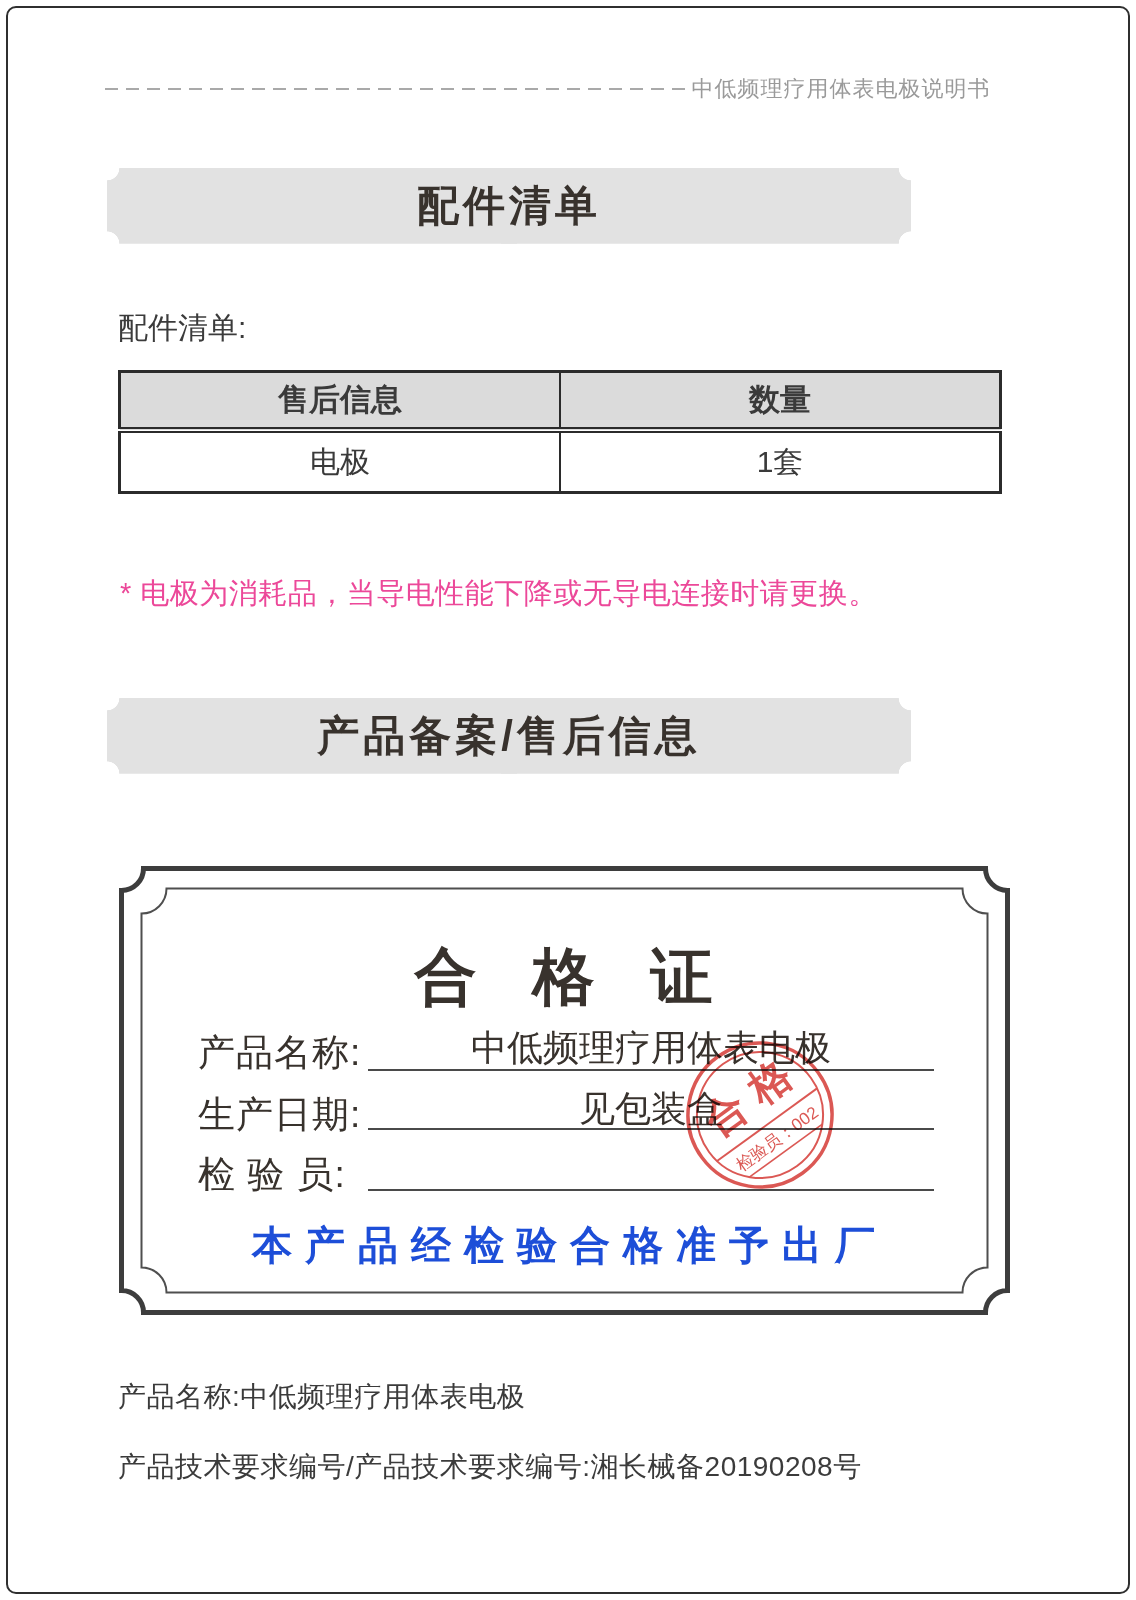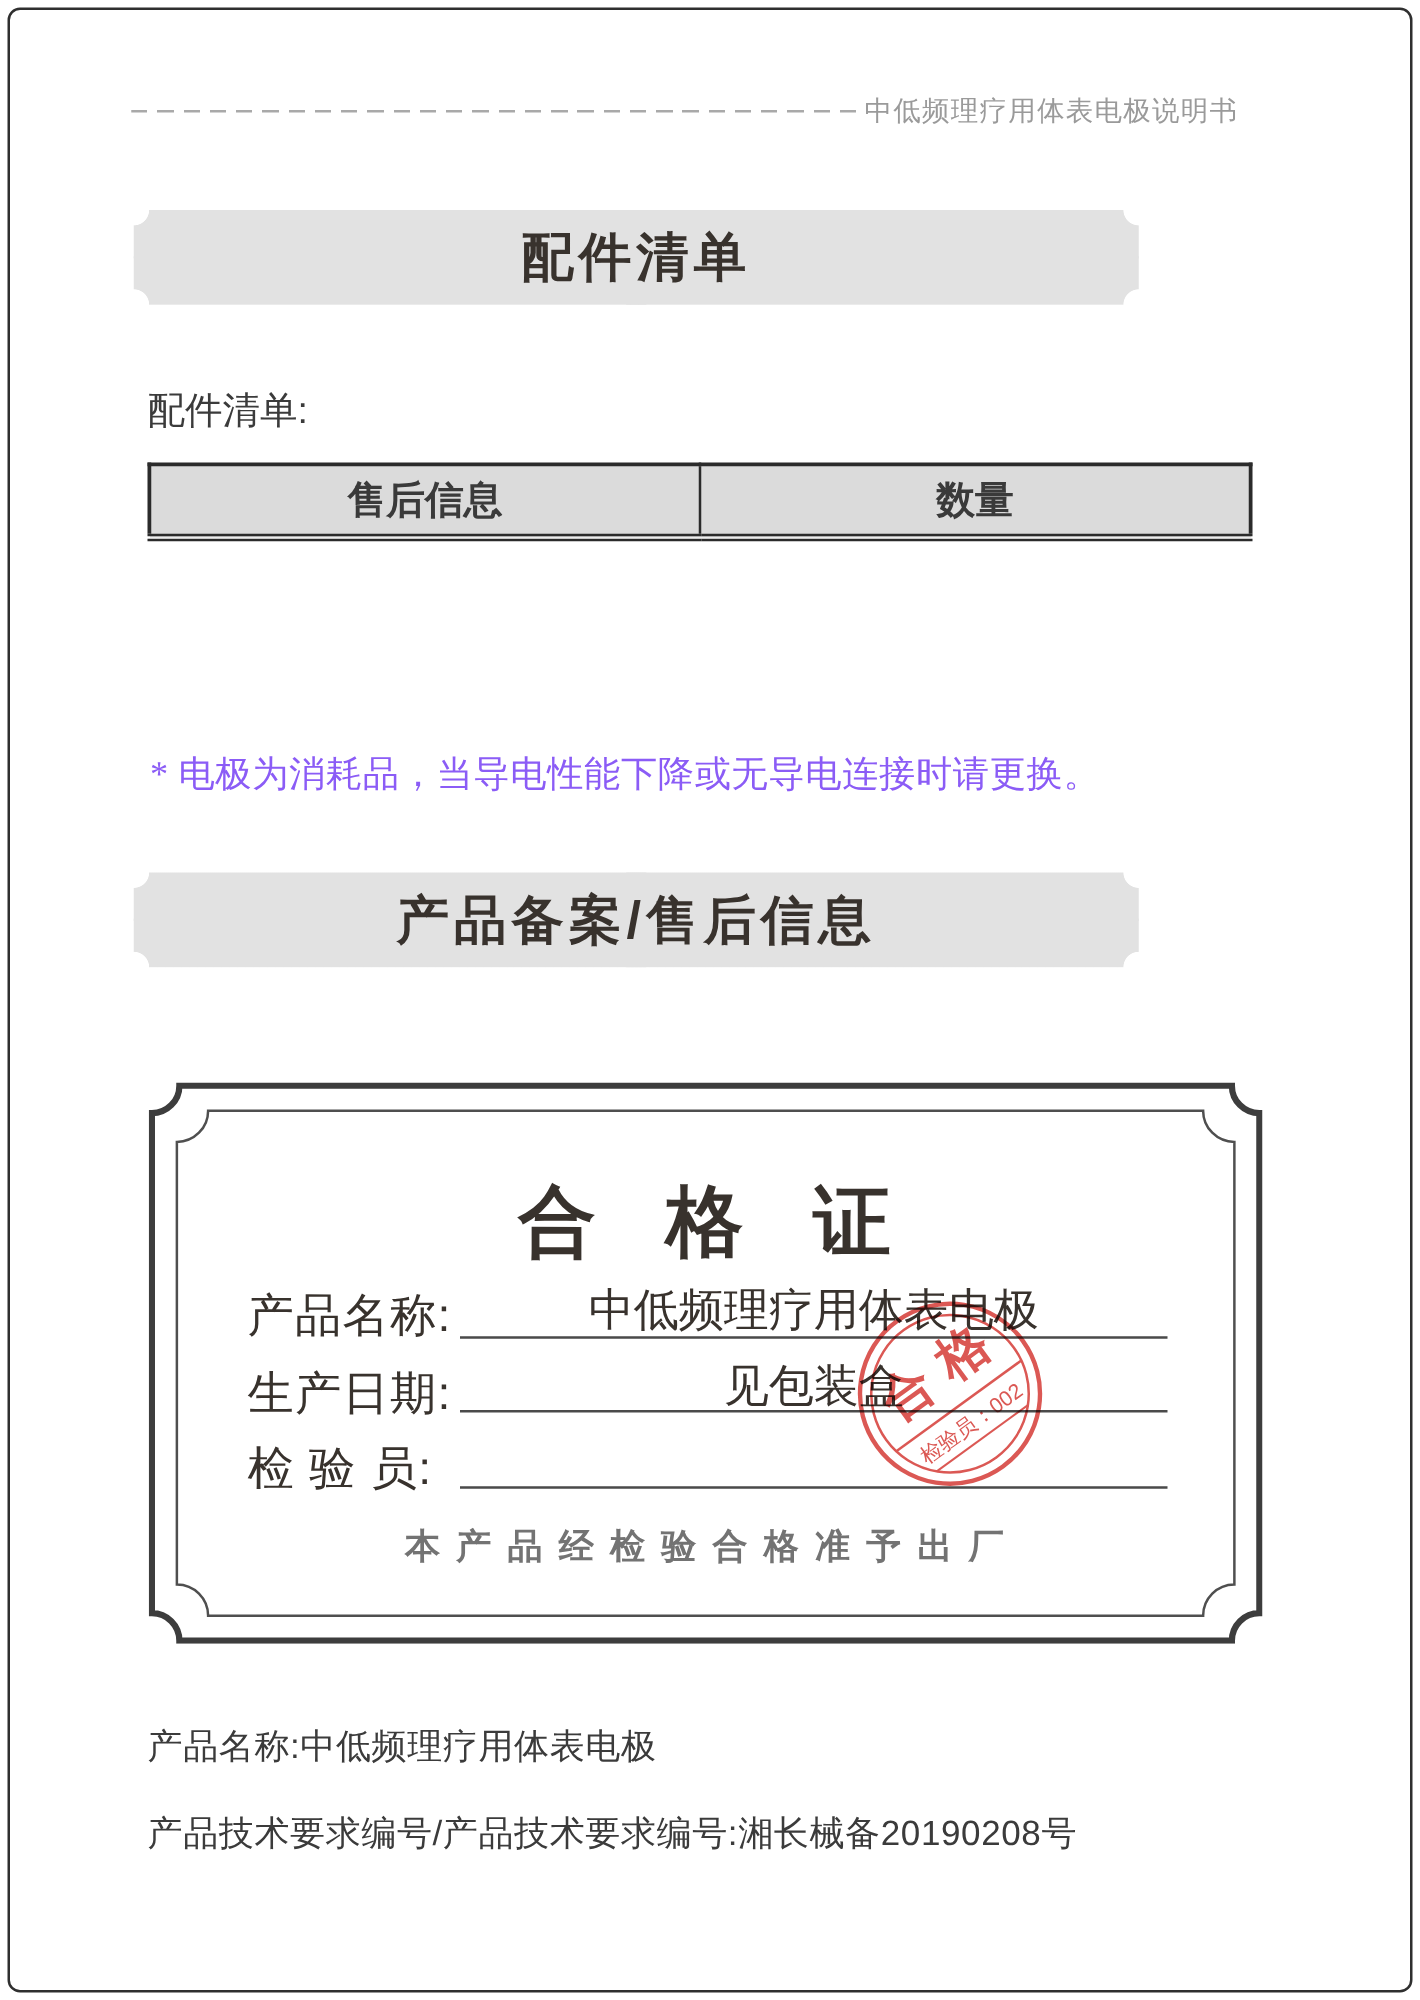--- a/index.html
+++ b/index.html
@@ -41,21 +41,21 @@
     left:118px;top:370px;width:884px;border-collapse:collapse;
     border:3px solid #2b2b2b;color:#3a3a3a;table-layout:fixed;
   }
   .acc-table th{
     height:52px;background:#dbdbdb;font-size:31px;font-weight:bold;
     border-bottom:6px double #2b2b2b;
   }
   .acc-table td{height:56px;font-size:30px;text-align:center;}
   .acc-table .col2{border-left:2px solid #2b2b2b;}
   .acc-table tr.row-sep td{border-top:5px double #2b2b2b;}
-  .note{left:120px;top:600px;font-size:29px;color:#8b5cf6;letter-spacing:0.5px;font-family:Liberation Serif, serif;}
+  .note{left:120px;top:574px;font-size:29px;color:#ec4899;letter-spacing:0.5px;}
   
   .cert-svg{left:119px;top:866px;}
   .cert-title{
     left:139px;top:935px;width:849px;text-align:center;
     font-size:62px;font-weight:bold;color:#38322d;
     letter-spacing:56px;text-indent:56px;
   }
   .cert-label{left:198px;font-size:37px;color:#38322d;letter-spacing:1px;}
   .cert-label.l1{top:1028px;}
   .cert-label.l2{top:1090px;}
@@ -65,21 +65,21 @@
   .cert-line.u2{top:1128px;}
   .cert-line.u3{top:1189px;}
   .cert-value{
     left:368px;width:566px;height:38px;line-height:38px;text-align:center;
     font-size:36px;color:#38322d;
   }
   .cert-value.v1{top:1029px;}
   .cert-value.v2{top:1090px;}
   .cert-statement{
     left:139px;top:1218px;width:849px;text-align:center;
-    font-size:28px;font-weight:bold;color:#737373;
+    font-size:40px;font-weight:bold;color:#1d4ed8;
     letter-spacing:13px;text-indent:13px;
   }
   .stamp{left:673px;top:1028px;color:#d6413c;opacity:0.88;mix-blend-mode:multiply;}
   .stamp text{font-family:"Liberation Sans","DejaVu Sans",sans-serif;}
   
   .info-line{left:118px;font-size:28px;font-weight:500;color:#3b3b3b;letter-spacing:0.5px;}
   .info1{top:1378px;}
   .info2{top:1448px;}
 </style>
 </head>
@@ -95,20 +95,24 @@
 <div class="abs list-label">配件清单:</div>
 
 <table class="abs acc-table">
   <thead>
     <tr>
       <th>售后信息</th>
       <th class="col2">数量</th>
     </tr>
   </thead>
   <tbody>
+    <tr>
+      <td>电极</td>
+      <td class="col2">1套</td>
+    </tr>
   </tbody>
 </table>
 
 <div class="abs note">* 电极为消耗品，当导电性能下降或无导电连接时请更换。</div>
 
 <div class="abs banner banner2">产品备案/售后信息</div>
 
 <svg class="abs cert-svg" width="891" height="449" viewBox="0 0 891 449">
   <path d="M 24.5 2.5 H 866.5 A 22 22 0 0 0 888.5 24.5 V 424.5 A 22 22 0 0 0 866.5 446.5 H 24.5 A 22 22 0 0 0 2.5 424.5 V 24.5 A 22 22 0 0 0 24.5 2.5 Z" fill="none" stroke="#3d3d3d" stroke-width="5"></path>
   <path d="M 47.5 22.5 H 843.5 A 25 25 0 0 0 868.5 47.5 V 401.5 A 25 25 0 0 0 843.5 426.5 H 47.5 A 25 25 0 0 0 22.5 401.5 V 47.5 A 25 25 0 0 0 47.5 22.5 Z" fill="none" stroke="#4f4f4f" stroke-width="2"></path>

